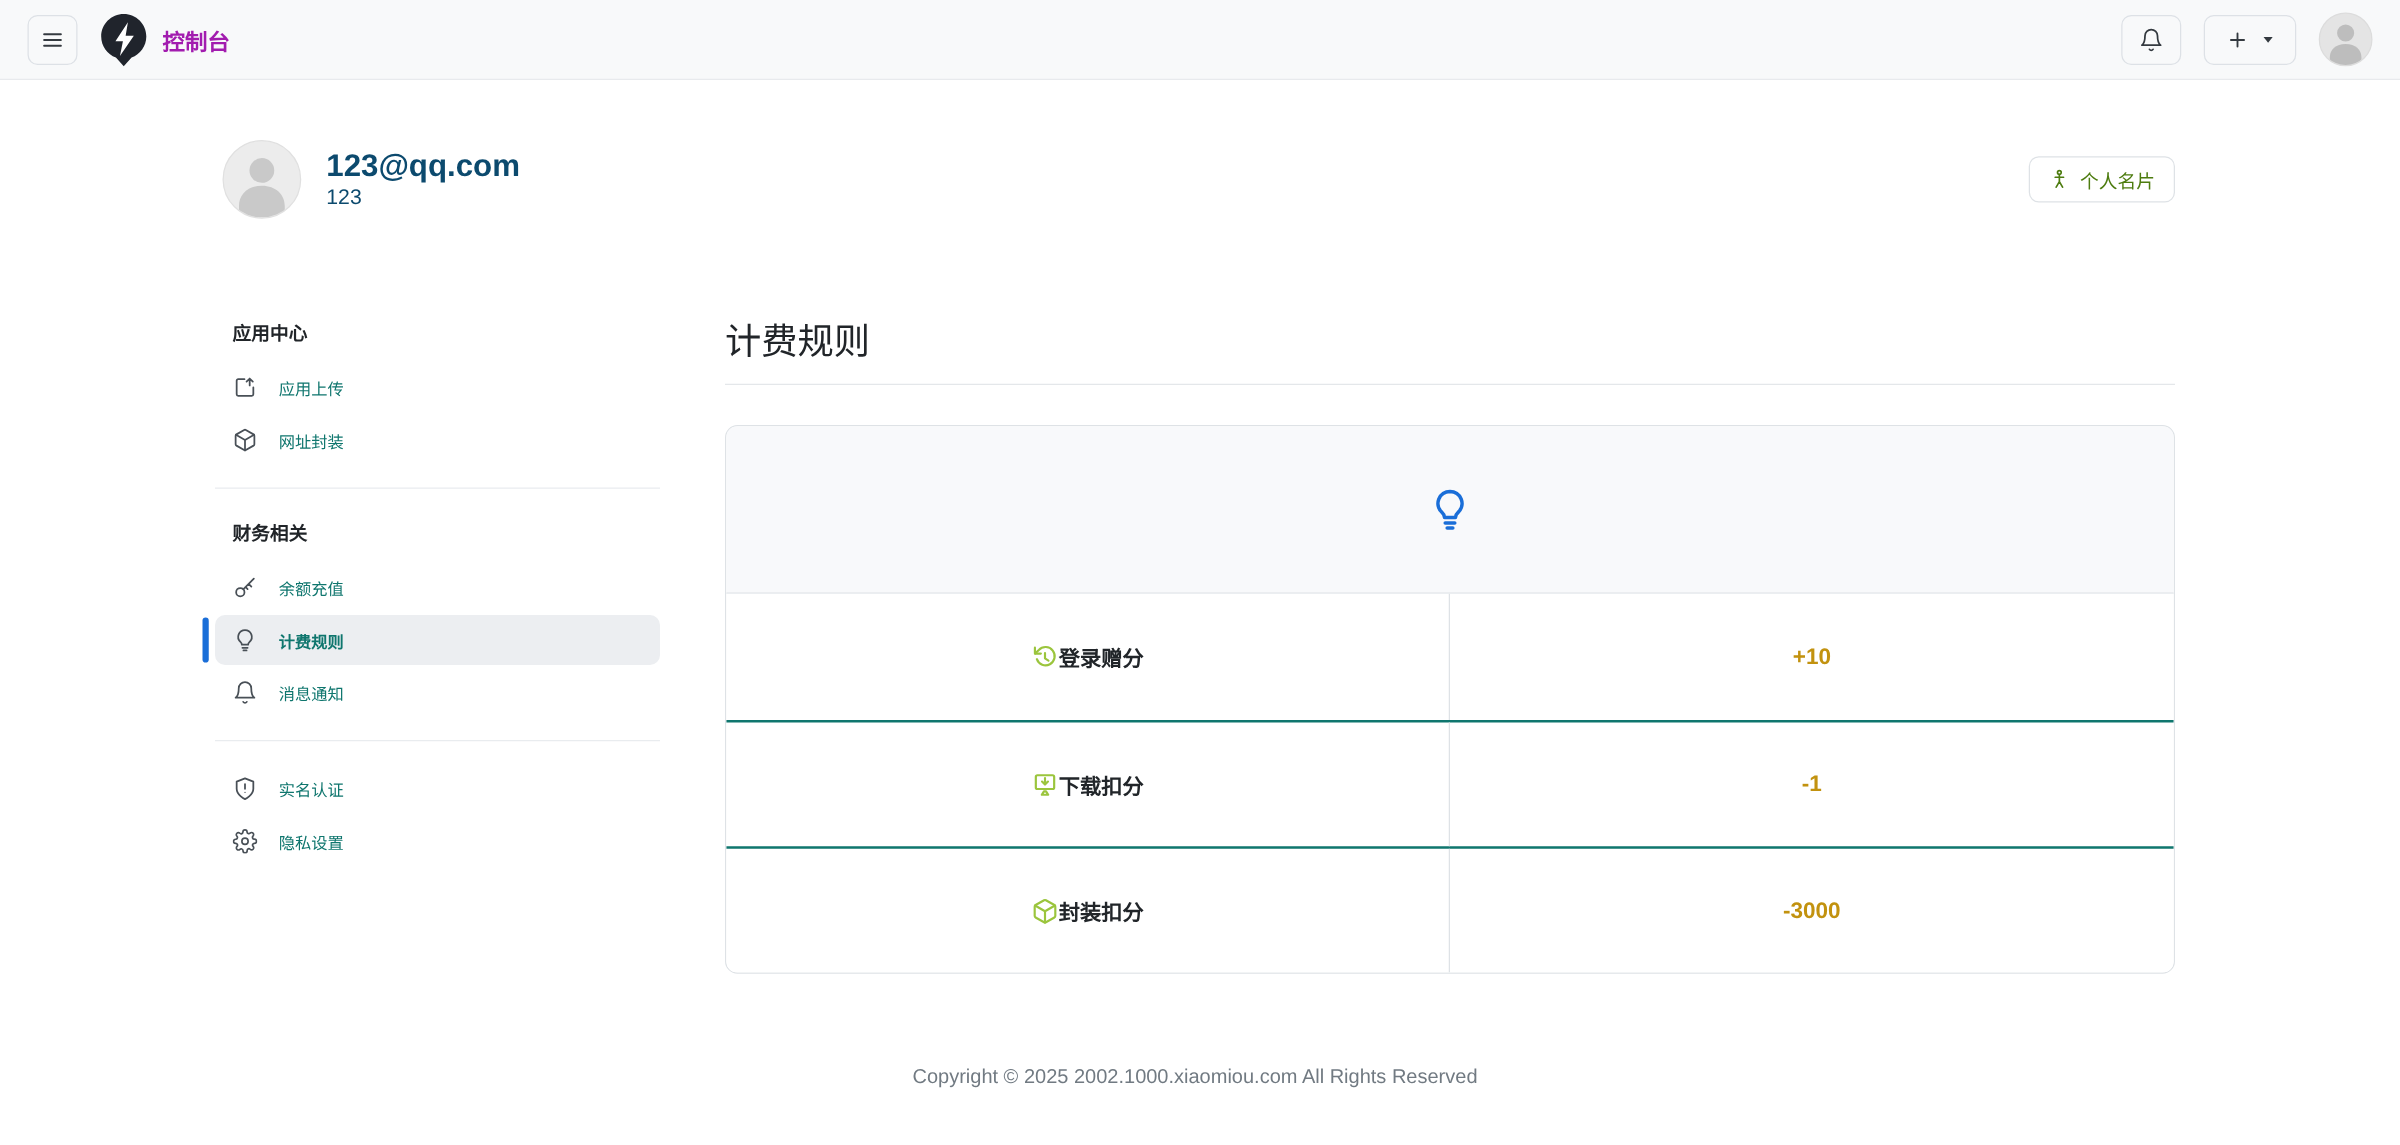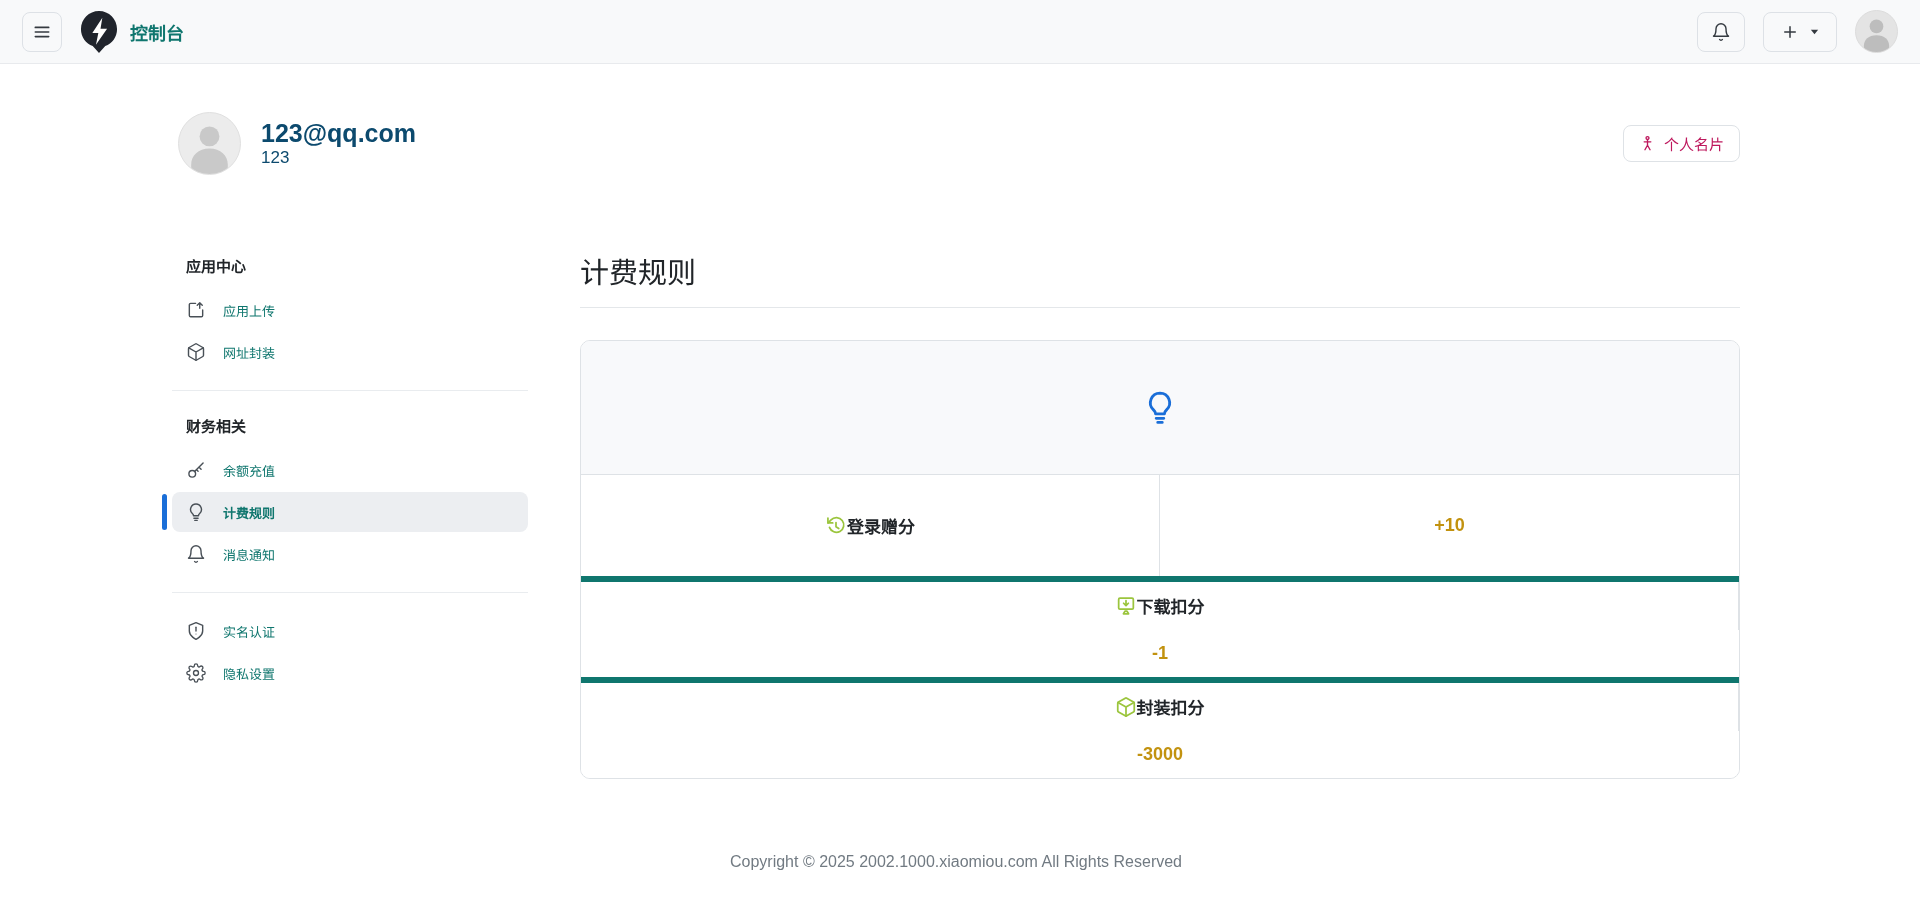--- a/index.html
+++ b/index.html
@@ -10,38 +10,38 @@
   .ic { stroke:currentColor; fill:none; stroke-width:1.7; stroke-linecap:round; stroke-linejoin:round; }
 
   
   .navbar { height:64px; background:#f8f9fa; border-bottom:1px solid #e8eaed;
     display:flex; align-items:center; padding:0 22px; }
   .nav-left { display:flex; align-items:center; gap:18px; }
   .icon-btn { height:40px; border:1px solid #dde1e6; border-radius:8px; background:#f8f9fa;
     display:flex; align-items:center; justify-content:center; cursor:pointer; color:#343a40; }
   .burger-btn { width:40px; }
   .brand { display:flex; align-items:center; gap:12px; }
-  .brand-title { font-size:18px; font-weight:700; color:#0f766e; }
+  .brand-title { font-size:18px; font-weight:700; color:#a21caf; }
   .nav-right { margin-left:auto; display:flex; align-items:center; gap:18px; }
   .bell-btn { width:48px; }
   .plus-btn { width:74px; gap:10px; }
   .nav-avatar { width:43px; height:43px; border-radius:50%; background:#e4e4e4; overflow:hidden;
     border:1px solid #dcdcdc; cursor:pointer; }
 
   
   .page { padding:48px 180px 0 172px; }
 
   .profile-row { display:flex; align-items:center; }
   .profile-avatar { width:63px; height:63px; border-radius:50%; background:#ececec;
     border:1px solid #e0e0e0; overflow:hidden; margin-left:6px; }
   .profile-texts { margin-left:20px; }
   .profile-email { font-size:25px; font-weight:700; color:#0c4a6e; line-height:1.15; }
   .profile-sub { font-size:17px; color:#0c4a6e; margin-top:0; }
   .card-btn { margin-left:auto; display:flex; align-items:center; gap:8px; background:#ffffff;
-    border:1px solid #dee2e6; border-radius:8px; padding:7px 15px; font-size:15px; color:#be185d;
+    border:1px solid #dee2e6; border-radius:8px; padding:7px 15px; font-size:15px; color:#4d7c0f;
     cursor:pointer; }
 
   .body-row { display:flex; margin-top:74px;justify-content:center; }
 
   
   .sidebar { width:356px; flex:none; margin-right:52px; }
   .side-section-header { font-size:15px; font-weight:700; color:#212529; padding:6px 14px; margin-bottom:8px; }
   .side-item { position:relative; display:flex; align-items:center; gap:17px; height:40px;
     padding:0 14px; border-radius:8px; font-size:13px; color:#0f766e; cursor:pointer; text-decoration:none; }
   .side-item + .side-item { margin-top:2px; }
@@ -54,21 +54,21 @@
 
   
   .content { flex:1; min-width:0; }
   .content-title { font-size:29px; font-weight:400; color:#212529; }
   .title-divider { border:none; border-top:1px solid #e4e7ea; margin-top:16px; }
 
   .rules-table { margin-top:32px; border:1px solid #dee2e6; border-radius:10px; overflow:hidden; }
   .rules-header { height:134px; background:#f8f9fb; display:flex; align-items:center;
     justify-content:center; border-bottom:1px solid #dee2e6; color:var(--accent-blue,#1a6ed8); }
   .rules-row { display:flex; height:101px; background:#ffffff; }
-  .rules-row + .rules-row { border-top:6px solid #0f766e;flex-direction:column; }
+  .rules-row + .rules-row { border-top:2px solid #0f766e; }
   .rules-cell { flex:1 1 50%; display:flex; align-items:center; justify-content:center; }
   .rules-cell.label-cell { border-right:1px solid #dee2e6; }
   .rule-icon { width:22px; height:22px; color:var(--icon-green,#9bc53d); flex:none; }
   .rule-label { font-size:17px; font-weight:700; color:#212529; }
   .rule-value { font-size:18px; font-weight:700; color:var(--value-gold,#c2920f); }
 
   
   .footer { margin-top:74px; padding-bottom:42px; text-align:center;
     font-size:16px; color:#717a82; }
 </style>

